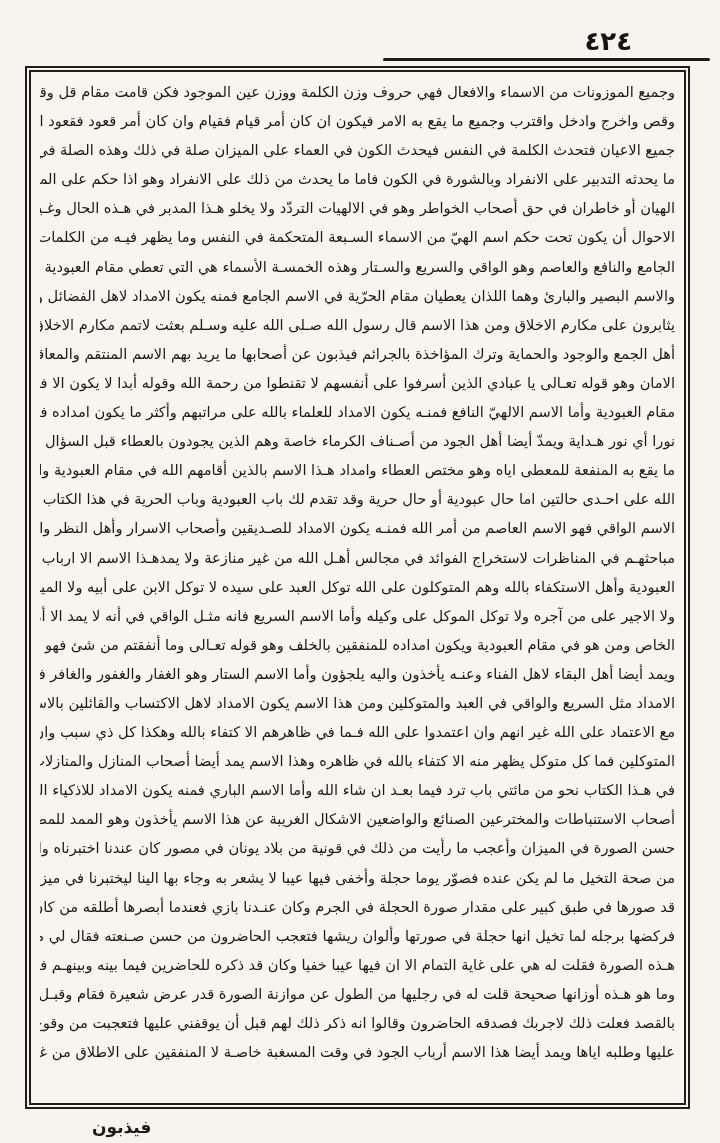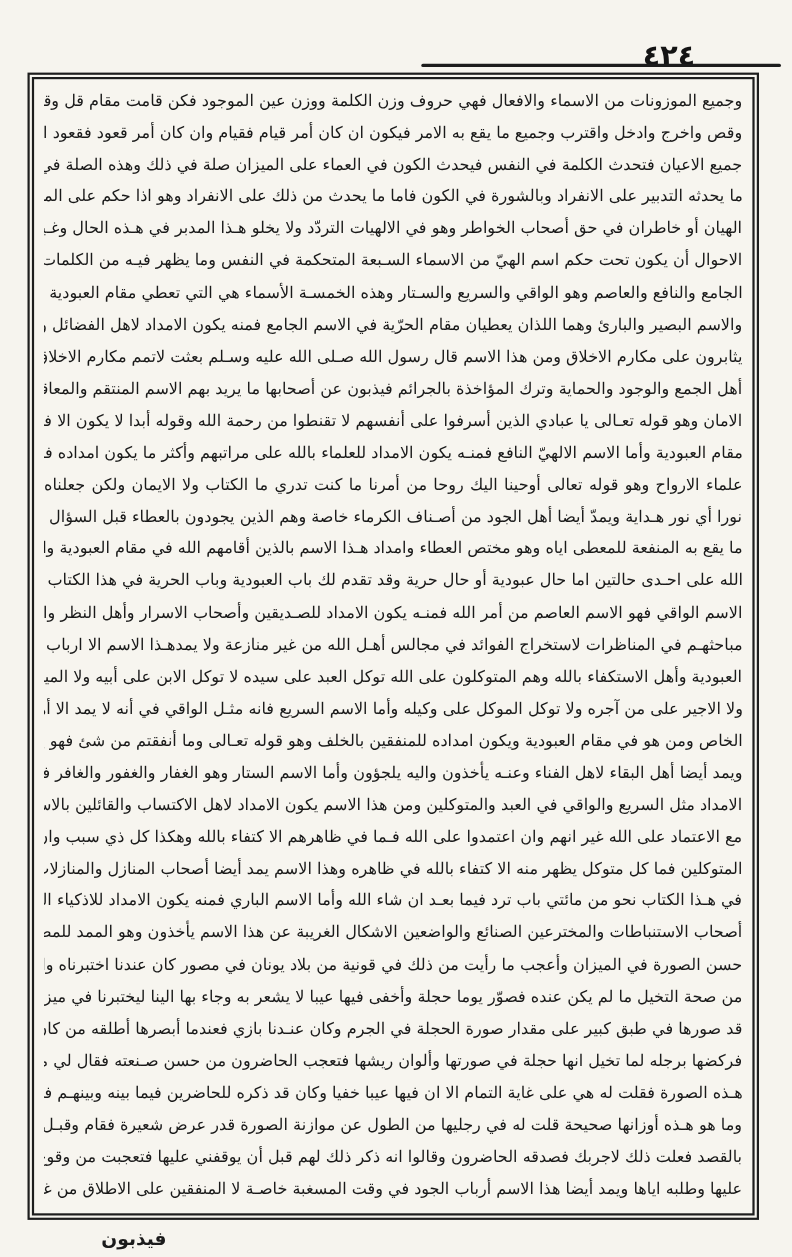--- a/index.html
+++ b/index.html
@@ -10,21 +10,21 @@
   .page{
     position:relative;
     width:720px;
     height:1143px;
     background:#f6f4ee;
     overflow:hidden;
     color:#1b1b1b;
   }
   .page-number{
     position:absolute;
-    top:36px;
+    top:26px;
     right:88px;
     font-size:26px;
     font-weight:bold;
     letter-spacing:2px;
     color:#141414;
     direction:rtl;
   }
   .header-rule{
     position:absolute;
     top:58px;
@@ -95,21 +95,20 @@
           <div class="text-line">جميع الاعيان فتحدث الكلمة في النفس فيحدث الكون في العماء على الميزان صلة في ذلك وهذه الصلة في أنواع</div>
           <div class="text-line">ما يحدثه التدبير على الانفراد وبالشورة في الكون فاما ما يحدث من ذلك على الانفراد وهو اذا حكم على المدبر اسمان</div>
           <div class="text-line">الهيان أو خاطران في حق أصحاب الخواطر وهو في الالهيات التردّد ولا يخلو هـذا المدبر في هـذه الحال وغـيرها من</div>
           <div class="text-line">الاحوال أن يكون تحت حكم اسم الهيّ من الاسماء السـبعة المتحكمة في النفس وما يظهر فيـه من الكلمات وهو الاسم</div>
           <div class="text-line">الجامع والنافع والعاصم وهو الواقي والسريع والسـتار وهذه الخمسـة الأسماء هي التي تعطي مقام العبودية في العـالم</div>
           <div class="text-line">والاسم البصير والبارئ وهما اللذان يعطيان مقام الحرّية في الاسم الجامع فمنه يكون الامداد لاهل الفضائل وهم الذين</div>
           <div class="text-line">يثابرون على مكارم الاخلاق ومن هذا الاسم قال رسول الله صـلى الله عليه وسـلم بعثت لاتمم مكارم الاخلاق ويمدّ أيضا</div>
           <div class="text-line">أهل الجمع والوجود والحماية وترك المؤاخذة بالجرائم فيذبون عن أصحابها ما يريد بهم الاسم المنتقم والمعاقب فهو معطي</div>
           <div class="text-line">الامان وهو قوله تعـالى يا عبادي الذين أسرفوا على أنفسهم لا تقنطوا من رحمة الله وقوله أبدا لا يكون الا فيمن هو في</div>
           <div class="text-line">مقام العبودية وأما الاسم الالهيّ النافع فمنـه يكون الامداد للعلماء بالله على مراتبهم وأكثر ما يكون امداده فيهم في</div>
-          <div class="text-line">علماء الارواح وهو قوله تعالى أوحينا اليك روحا من أمرنا ما كنت تدري ما الكتاب ولا الايمان ولكن جعلناه</div>
           <div class="text-line">نورا أي نور هـداية ويمدّ أيضا أهل الجود من أصـناف الكرماء خاصة وهم الذين يجودون بالعطاء قبل السؤال لمن كل</div>
           <div class="text-line">ما يقع به المنفعة للمعطى اياه وهو مختص العطاء وامداد هـذا الاسم بالذين أقامهم الله في مقام العبودية والعبودة فانّ رجال</div>
           <div class="text-line">الله على احـدى حالتين اما حال عبودية أو حال حرية وقد تقدم لك باب العبودية وباب الحرية في هذا الكتاب وأما</div>
           <div class="text-line">الاسم الواقي فهو الاسم العاصم من أمر الله فمنـه يكون الامداد للصـديقين وأصحاب الاسرار وأهل النظر والافكار في</div>
           <div class="text-line">مباحثهـم في المناظرات لاستخراج الفوائد في مجالس أهـل الله من غير منازعة ولا يمدهـذا الاسم الا ارباب مقام</div>
           <div class="text-line">العبودية وأهل الاستكفاء بالله وهم المتوكلون على الله توكل العبد على سيده لا توكل الابن على أبيه ولا الميت على غاسله</div>
           <div class="text-line">ولا الاجير على من آجره ولا توكل الموكل على وكيله وأما الاسم السريع فانه مثـل الواقي في أنه لا يمد الا أهل هذا التوكل</div>
           <div class="text-line">الخاص ومن هو في مقام العبودية ويكون امداده للمنفقين بالخلف وهو قوله تعـالى وما أنفقتم من شئ فهو يخلفه</div>
           <div class="text-line">ويمد أيضا أهل البقاء لاهل الفناء وعنـه يأخذون واليه يلجؤون وأما الاسم الستار وهو الغفار والغفور والغافر فهو في</div>
           <div class="text-line">الامداد مثل السريع والواقي في العبد والمتوكلين ومن هذا الاسم يكون الامداد لاهل الاكتساب والقائلين بالاسباب</div>

